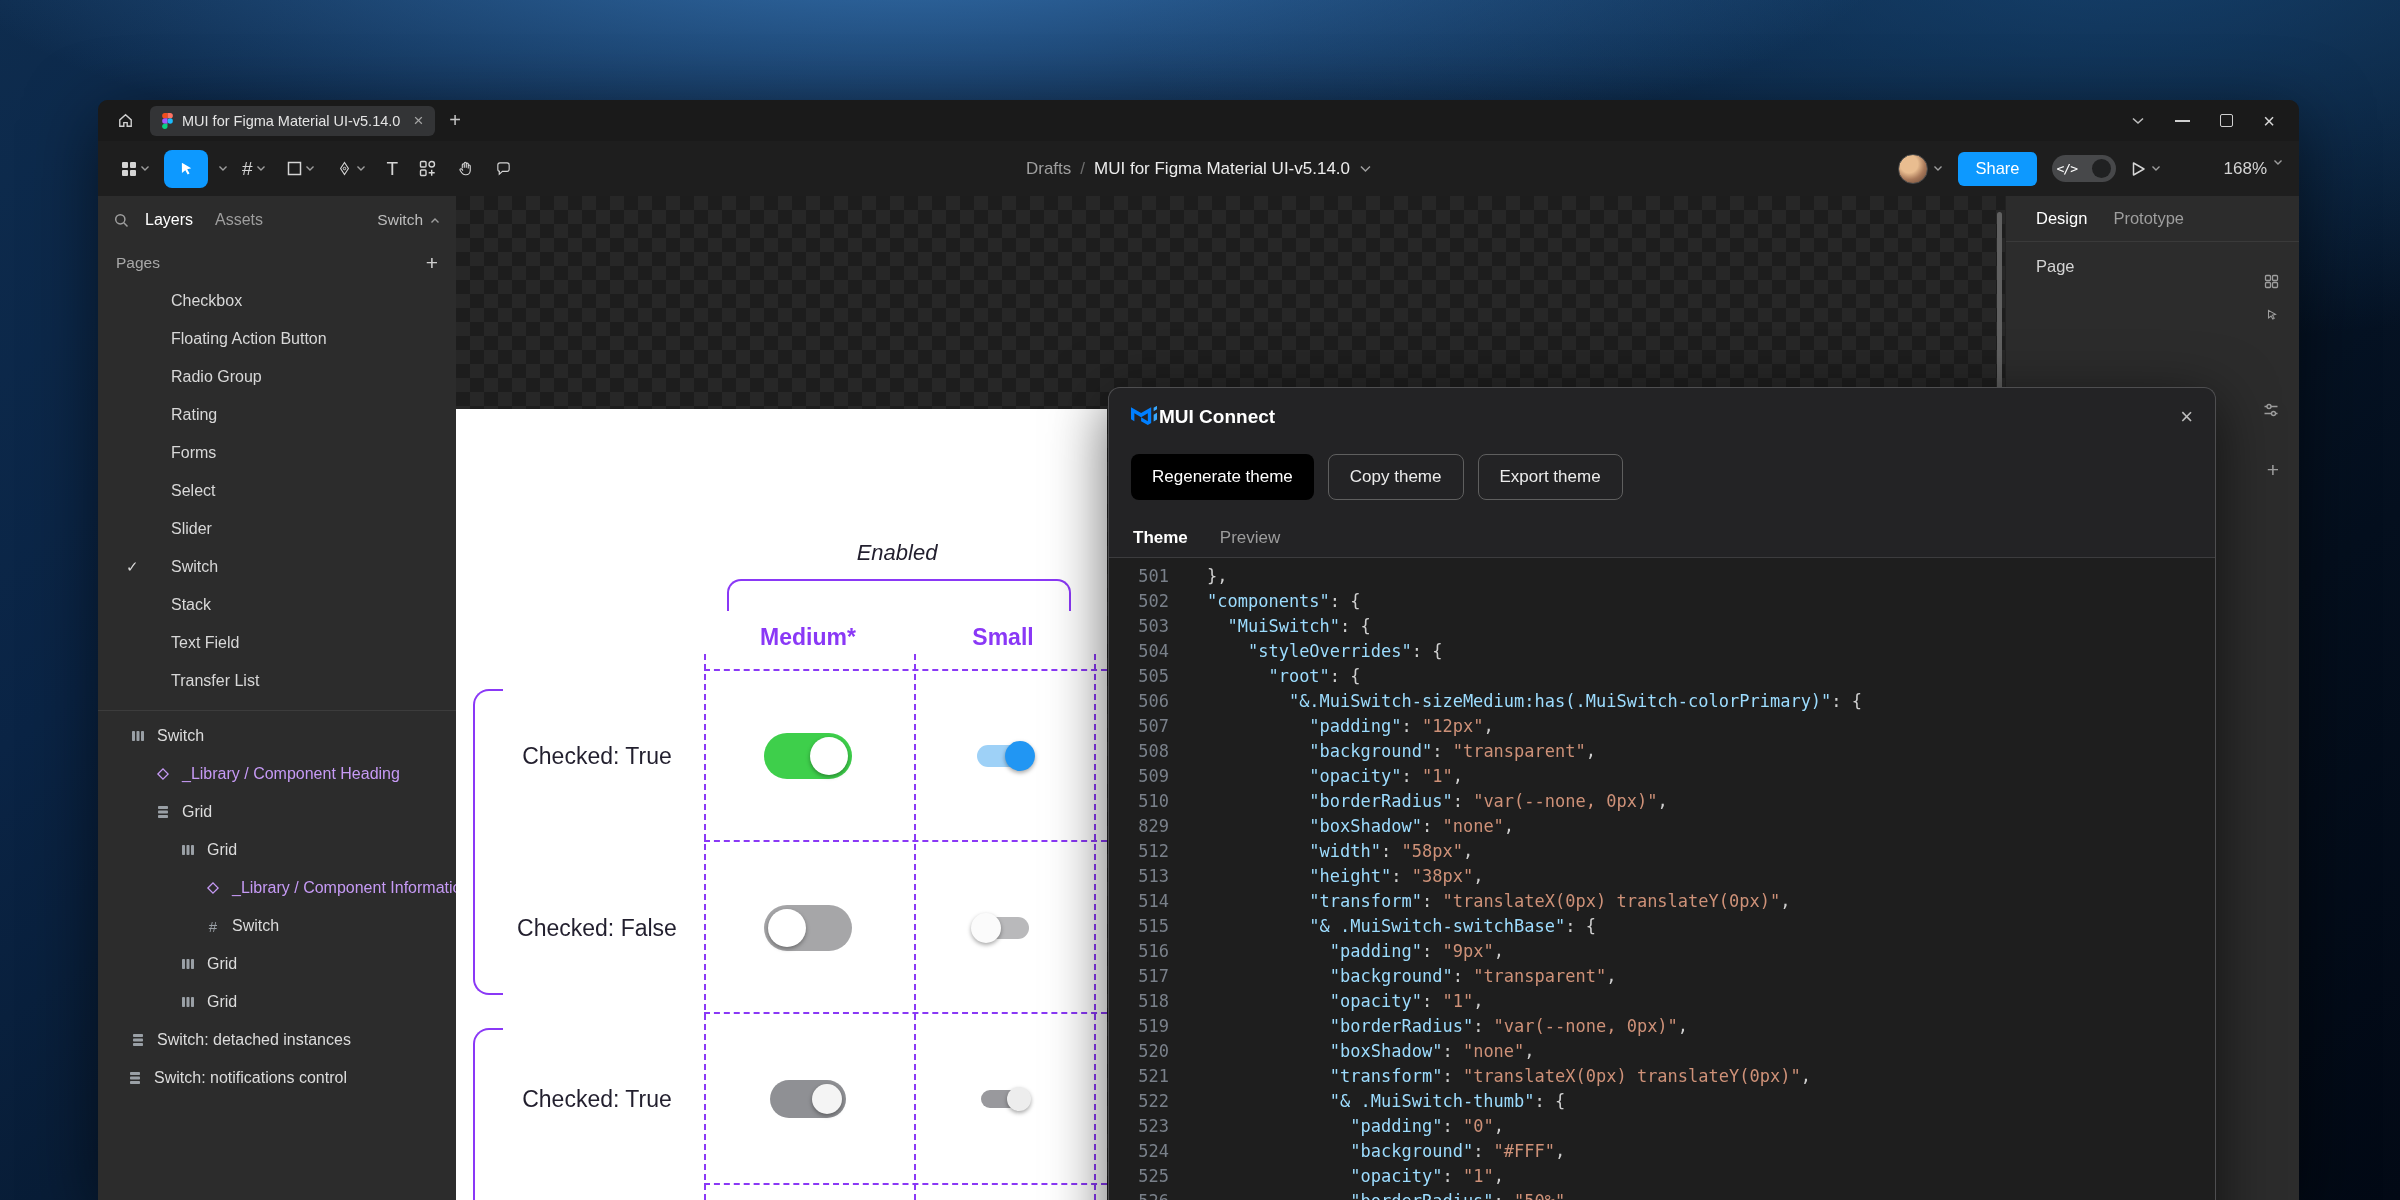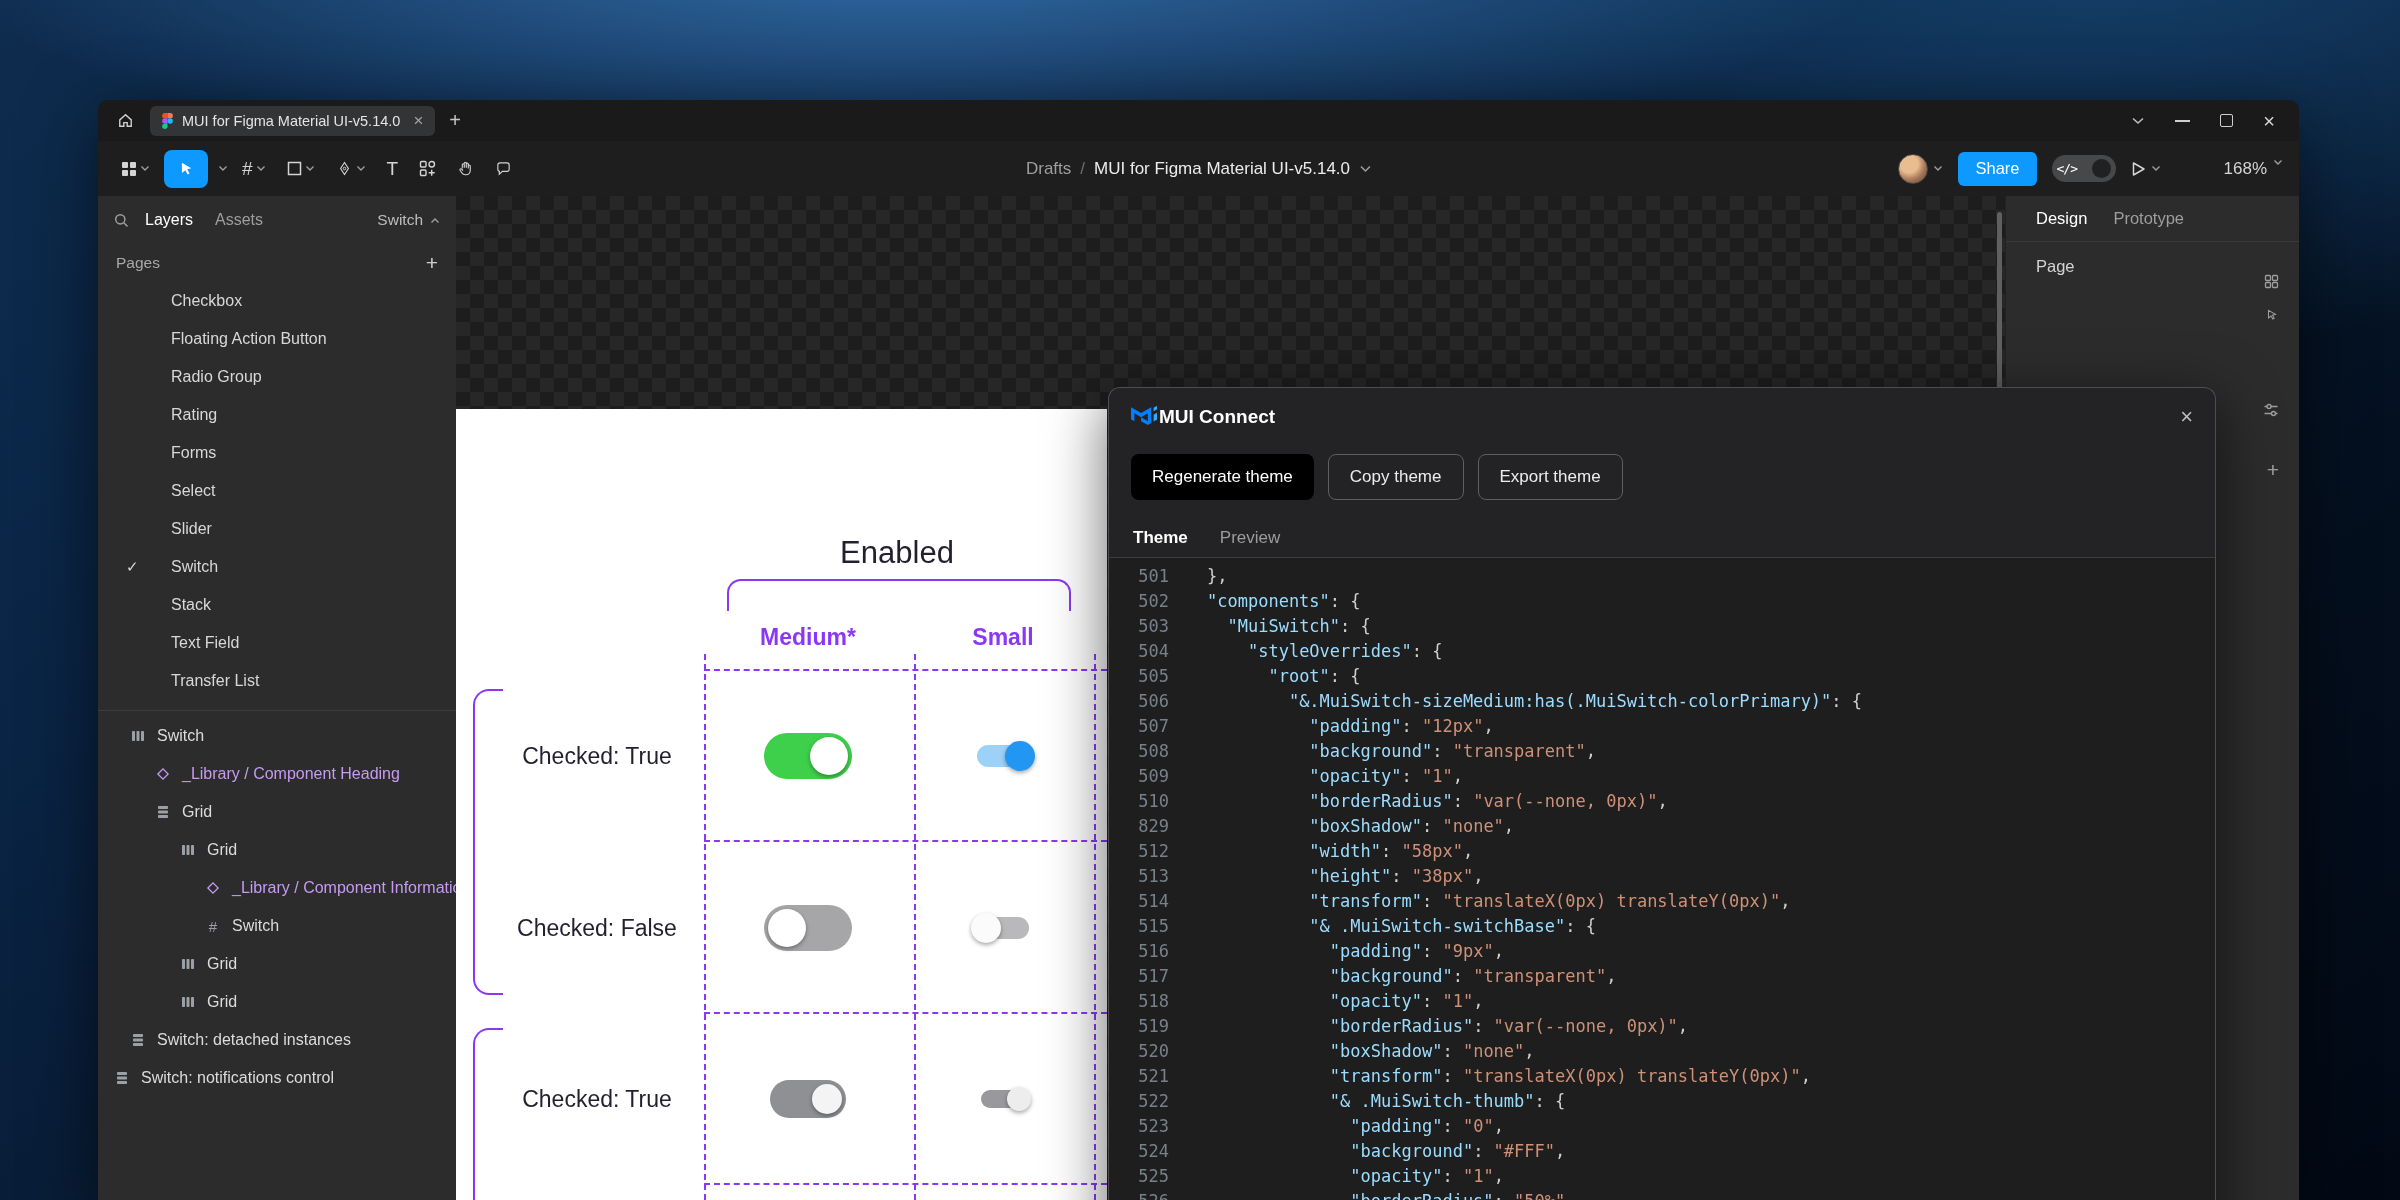--- a/index.html
+++ b/index.html
@@ -79,21 +79,21 @@
   .canvas { flex:1; position:relative; overflow:hidden;
     background-color:#1d1d1d;
     background-image:
       linear-gradient(45deg, #272727 25%, transparent 25%, transparent 75%, #272727 75%),
       linear-gradient(45deg, #272727 25%, transparent 25%, transparent 75%, #272727 75%);
     background-size:28px 28px; background-position:0 0, 14px 14px; }
   .canvas-scrollbar { position:absolute; right:3px; top:16px; width:5px; height:485px; border-radius:3px; background:#606060; }
 
   .artboard { position:absolute; left:0; top:213px; width:651px; height:791px; background:#ffffff; overflow:hidden; }
   .ab-center { position:absolute; transform:translate(-50%,-50%); white-space:nowrap; }
-  .enabled-label { font-size:31px; color:#221f2e; font-weight:500; }
+  .enabled-label { font-size:22px; color:#221f2e; font-weight:500;font-style:italic; }
   .col-label { font-size:23px; font-weight:600; color:#8a38f6; }
   .row-label { font-size:23px; color:#221f2e; }
   .top-bracket { position:absolute; left:271px; top:170px; width:344px; height:32px;
     border:2px solid #8a38f6; border-bottom:none; border-radius:14px 14px 0 0; }
   .left-bracket { position:absolute; left:17px; width:30px; border:2px solid #8a38f6; border-right:none; border-radius:16px 0 0 16px; }
   .dash-v { position:absolute; top:245px; width:0; height:546px; border-left:2px dashed #8a38f6; }
   .dash-h { position:absolute; left:248px; width:403px; height:0; border-top:2px dashed #8a38f6; }
   .sw-wrap { position:absolute; }
   .sw-track { position:relative; width:100%; height:100%; }
   .sw-thumb { position:absolute; border-radius:50%; box-shadow:0 2px 4px rgba(0,0,0,.35); }
@@ -459,21 +459,21 @@
             <div class="layer-row" style="padding-left: 32px;">
               <span class="layer-icon">
                 <svg width="14" height="14" viewBox="0 0 14 14" fill="currentColor">
                   <rect x="2" y="1" width="10" height="3" rx="0.8"></rect>
                   <rect x="2" y="5.5" width="10" height="3" rx="0.8"></rect>
                   <rect x="2" y="10" width="10" height="3" rx="0.8"></rect>
                 </svg>
               </span>
               <span class="layer-label">Switch: detached instances</span>
             </div>
-            <div class="layer-row" style="padding-left: 16px;">
+            <div class="layer-row" style="padding-left: 29px;">
               <span class="layer-icon">
                 <svg width="14" height="14" viewBox="0 0 14 14" fill="currentColor">
                   <rect x="2" y="1" width="10" height="3" rx="0.8"></rect>
                   <rect x="2" y="5.5" width="10" height="3" rx="0.8"></rect>
                   <rect x="2" y="10" width="10" height="3" rx="0.8"></rect>
                 </svg>
               </span>
               <span class="layer-label">Switch: notifications control</span>
             </div>
           </div>

